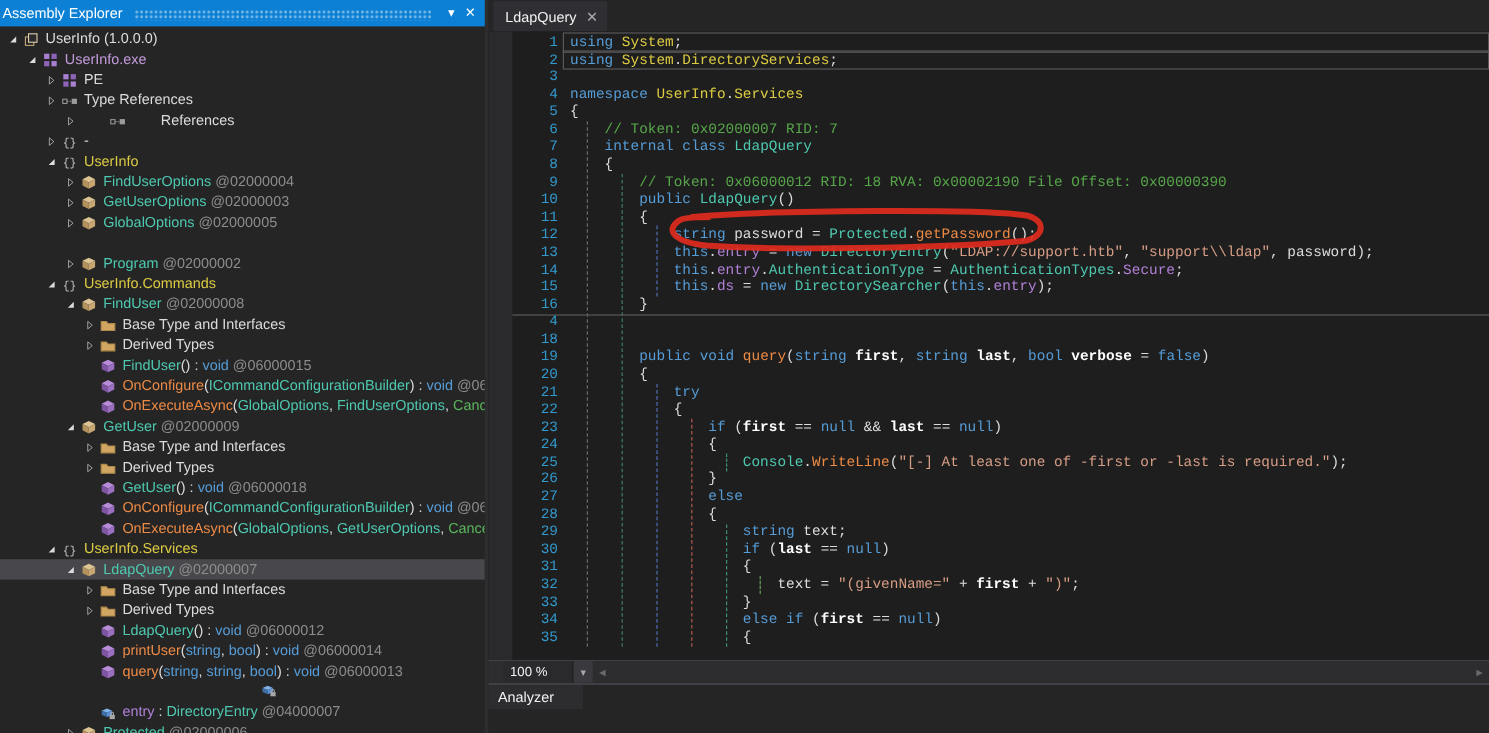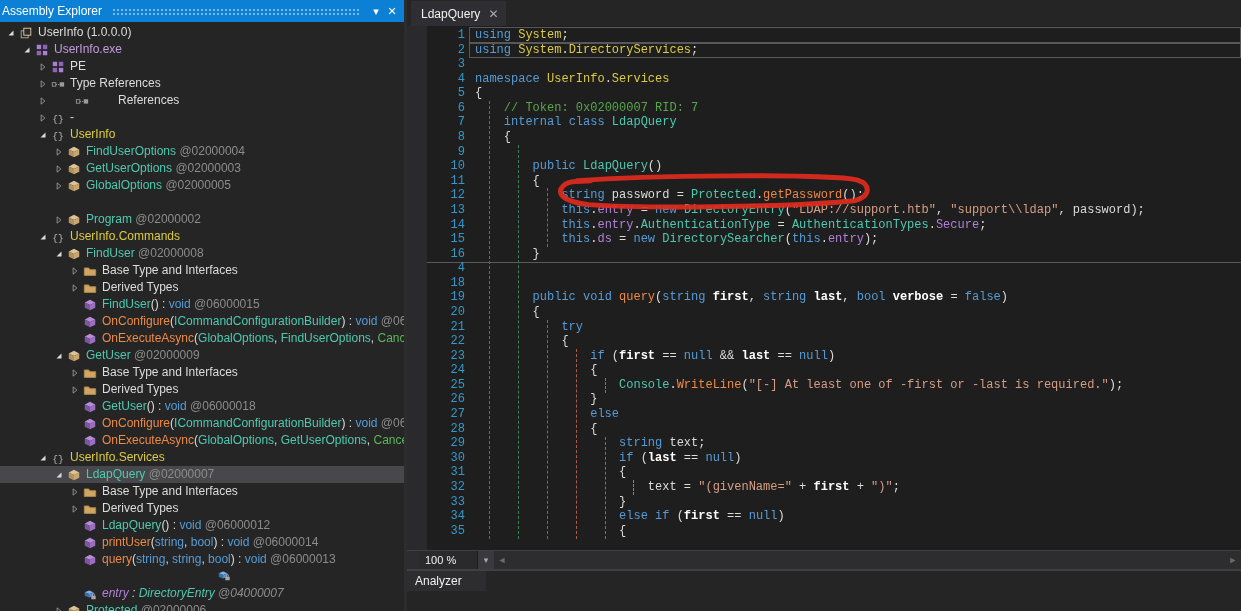--- a/index.html
+++ b/index.html
@@ -129,21 +129,21 @@
           </span>
           <span class="ticon">
             <svg viewBox="0 0 16 16">
               <rect x="1.5" y="6.5" width="4" height="4" fill="none" stroke="#9B9B9B"></rect>
               <rect x="10" y="6" width="5" height="5" fill="#9B9B9B"></rect>
               <line x1="5.5" y1="8.5" x2="10" y2="8.5" stroke="#9B9B9B" stroke-dasharray="1.5,1"></line>
             </svg>
           </span>
           <span class="tlabel"><span class="s-txt">Type References</span></span>
         </div>
-        <div class="trow" style="padding-left: 36px; gap: 24px;">
+        <div class="trow" style="padding-left: 52px; gap: 24px;">
           <span class="exp">
             <svg viewBox="0 0 16 16">
               <path d="M5 3 L11 8 L5 13 Z" fill="none" stroke="#C8C8C8"></path>
             </svg>
           </span>
           <span class="ticon">
             <svg viewBox="0 0 16 16">
               <rect x="1.5" y="6.5" width="4" height="4" fill="none" stroke="#9B9B9B"></rect>
               <rect x="10" y="6" width="5" height="5" fill="#9B9B9B"></rect>
               <line x1="5.5" y1="8.5" x2="10" y2="8.5" stroke="#9B9B9B" stroke-dasharray="1.5,1"></line>
@@ -491,21 +491,21 @@
             <svg viewBox="0 0 16 16">
               <path d="M2 6 L7 4 L12 6 L7 8 Z" fill="#7FB2E8"></path>
               <path d="M2 6 L7 8 L7 12 L2 10 Z" fill="#3E6FA8"></path>
               <path d="M12 6 L7 8 L7 12 L12 10 Z" fill="#5A8FD6"></path>
               <rect x="9.5" y="10" width="5" height="4" fill="#A8A8A8"></rect>
               <path d="M10.8 10 v-1.3 a1.2 1.2 0 0 1 2.4 0 V10" fill="none" stroke="#A8A8A8"></path>
             </svg>
           </span>
           <span class="tlabel"><span class="s-field">ds</span><span class="s-txt"> : </span><span class="s-type">DirectorySearcher</span><span class="s-tok"> @04000008</span></span>
         </div>
-        <div class="trow" style="padding-left: 68px; font-style: italic;">
+        <div class="trow" style="padding-left: 68px;">
           <span class="exp"></span>
           <span class="ticon">
             <svg viewBox="0 0 16 16">
               <path d="M2 6 L7 4 L12 6 L7 8 Z" fill="#7FB2E8"></path>
               <path d="M2 6 L7 8 L7 12 L2 10 Z" fill="#3E6FA8"></path>
               <path d="M12 6 L7 8 L7 12 L12 10 Z" fill="#5A8FD6"></path>
               <rect x="9.5" y="10" width="5" height="4" fill="#A8A8A8"></rect>
               <path d="M10.8 10 v-1.3 a1.2 1.2 0 0 1 2.4 0 V10" fill="none" stroke="#A8A8A8"></path>
             </svg>
           </span>
@@ -569,21 +569,21 @@
         </div>
       <div class="code-lines">
           <div class="cline"><span class="ln">1</span><span class="ct"><span class="s-kw">using</span><span class="s-txt"> </span><span class="s-ns">System</span><span class="s-txt">;</span></span></div>
           <div class="cline"><span class="ln">2</span><span class="ct"><span class="s-kw">using</span><span class="s-txt"> </span><span class="s-ns">System</span><span class="s-txt">.</span><span class="s-ns">DirectoryServices</span><span class="s-txt">;</span></span></div>
           <div class="cline"><span class="ln">3</span><span class="ct"></span></div>
           <div class="cline"><span class="ln">4</span><span class="ct"><span class="s-kw">namespace</span><span class="s-txt"> </span><span class="s-ns">UserInfo</span><span class="s-txt">.</span><span class="s-ns">Services</span></span></div>
           <div class="cline"><span class="ln">5</span><span class="ct"><span class="s-txt">{</span></span></div>
           <div class="cline"><span class="ln">6</span><span class="ct"><span class="s-txt">    </span><span class="s-com">// Token: 0x02000007 RID: 7</span></span></div>
           <div class="cline"><span class="ln">7</span><span class="ct"><span class="s-txt">    </span><span class="s-kw">internal</span><span class="s-txt"> </span><span class="s-kw">class</span><span class="s-txt"> </span><span class="s-type">LdapQuery</span></span></div>
           <div class="cline"><span class="ln">8</span><span class="ct"><span class="s-txt">    {</span></span></div>
-          <div class="cline"><span class="ln">9</span><span class="ct"><span class="s-txt">        </span></span></div>
+          <div class="cline"><span class="ln">9</span><span class="ct"><span class="s-txt">        </span><span class="s-com">// Token: 0x06000012 RID: 18 RVA: 0x00002190 File Offset: 0x00000390</span></span></div>
           <div class="cline"><span class="ln">10</span><span class="ct"><span class="s-txt">        </span><span class="s-kw">public</span><span class="s-txt"> </span><span class="s-type">LdapQuery</span><span class="s-txt">()</span></span></div>
           <div class="cline"><span class="ln">11</span><span class="ct"><span class="s-txt">        {</span></span></div>
           <div class="cline"><span class="ln">12</span><span class="ct"><span class="s-txt">            </span><span class="s-kw">string</span><span class="s-txt"> password = </span><span class="s-type">Protected</span><span class="s-txt">.</span><span class="s-method">getPassword</span><span class="s-txt">();</span></span></div>
           <div class="cline"><span class="ln">13</span><span class="ct"><span class="s-txt">            </span><span class="s-kw">this</span><span class="s-txt">.</span><span class="s-field">entry</span><span class="s-txt"> = </span><span class="s-kw">new</span><span class="s-txt"> </span><span class="s-type">DirectoryEntry</span><span class="s-txt">(</span><span class="s-str">"LDAP://support.htb"</span><span class="s-txt">, </span><span class="s-str">"support\\ldap"</span><span class="s-txt">, password);</span></span></div>
           <div class="cline"><span class="ln">14</span><span class="ct"><span class="s-txt">            </span><span class="s-kw">this</span><span class="s-txt">.</span><span class="s-field">entry</span><span class="s-txt">.</span><span class="s-type">AuthenticationType</span><span class="s-txt"> = </span><span class="s-type">AuthenticationTypes</span><span class="s-txt">.</span><span class="s-field">Secure</span><span class="s-txt">;</span></span></div>
           <div class="cline"><span class="ln">15</span><span class="ct"><span class="s-txt">            </span><span class="s-kw">this</span><span class="s-txt">.</span><span class="s-field">ds</span><span class="s-txt"> = </span><span class="s-kw">new</span><span class="s-txt"> </span><span class="s-type">DirectorySearcher</span><span class="s-txt">(</span><span class="s-kw">this</span><span class="s-txt">.</span><span class="s-field">entry</span><span class="s-txt">);</span></span></div>
           <div class="cline"><span class="ln">16</span><span class="ct"><span class="s-txt">        }</span></span></div>
           <div class="cline"><span class="ln">4</span><span class="ct"></span></div>
           <div class="cline"><span class="ln">18</span></div>
           <div class="cline"><span class="ln">19</span><span class="ct"><span class="s-txt">        </span><span class="s-kw">public</span><span class="s-txt"> </span><span class="s-kw">void</span><span class="s-txt"> </span><span class="s-method">query</span><span class="s-txt">(</span><span class="s-kw">string</span><span class="s-txt"> </span><span class="s-parm">first</span><span class="s-txt">, </span><span class="s-kw">string</span><span class="s-txt"> </span><span class="s-parm">last</span><span class="s-txt">, </span><span class="s-kw">bool</span><span class="s-txt"> </span><span class="s-parm">verbose</span><span class="s-txt"> = </span><span class="s-kw">false</span><span class="s-txt">)</span></span></div>

